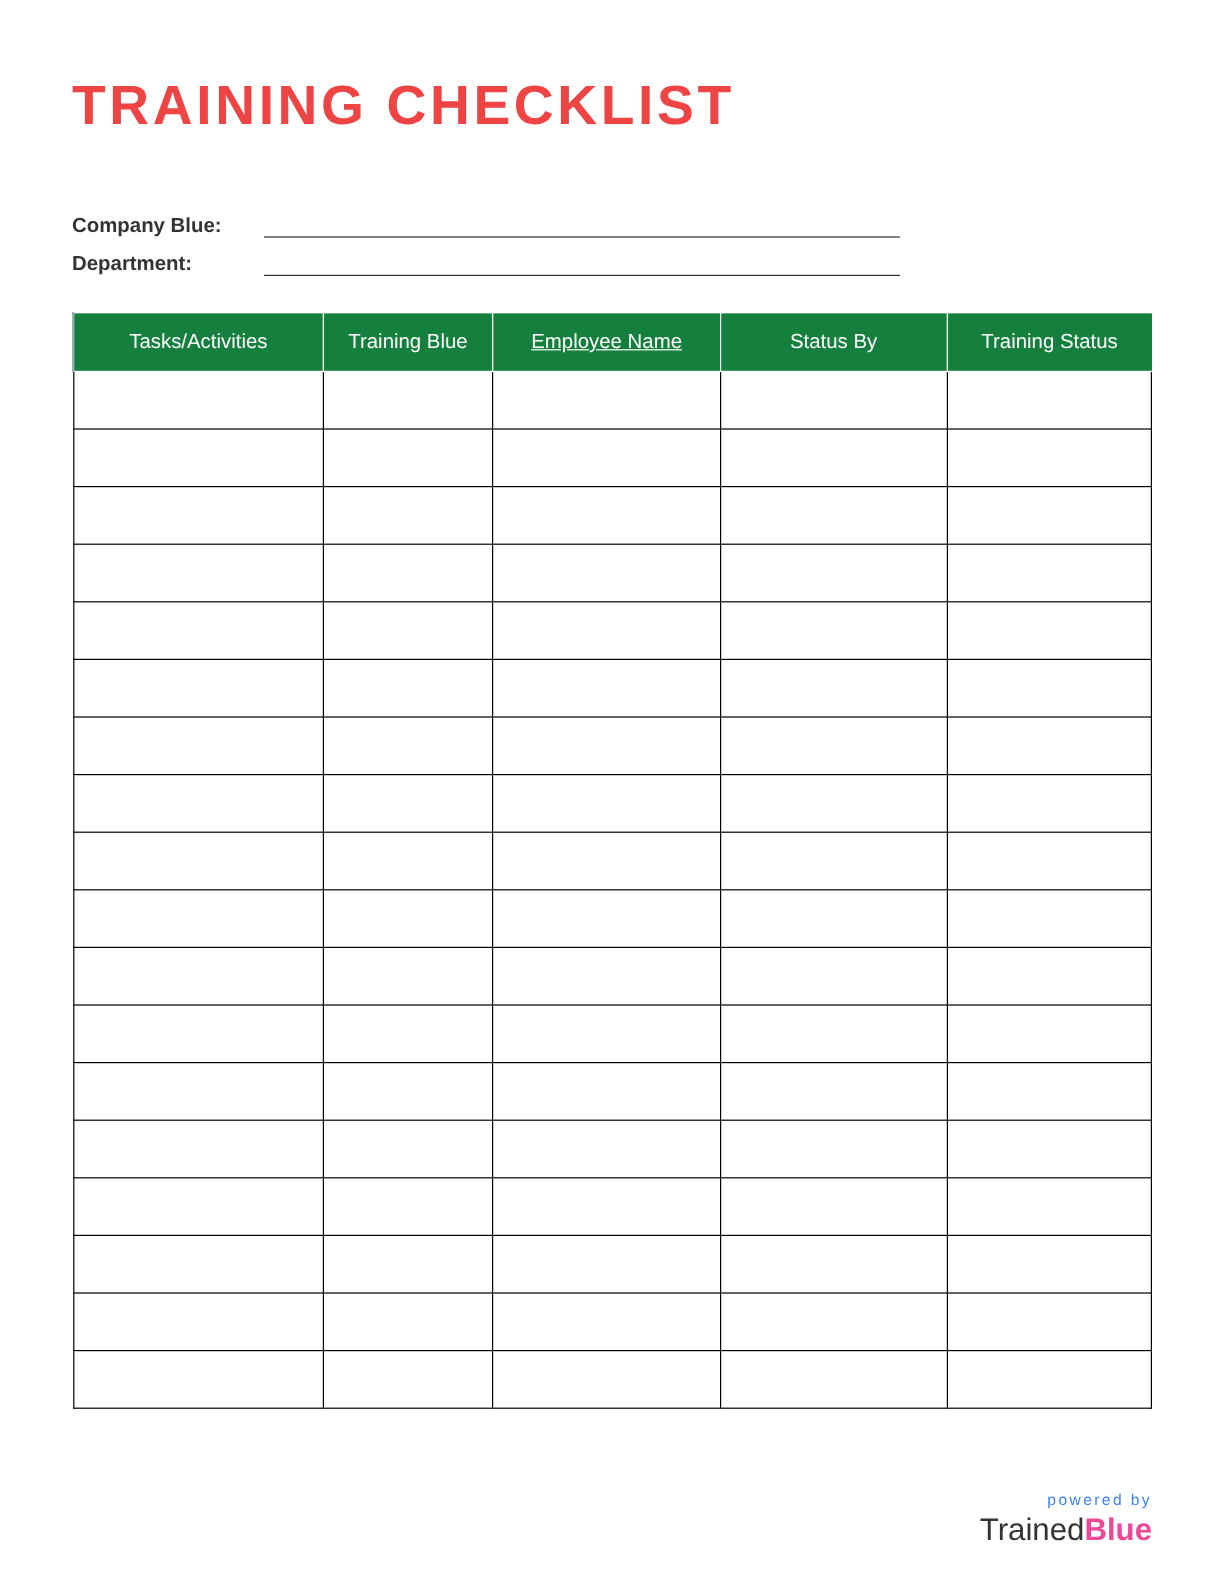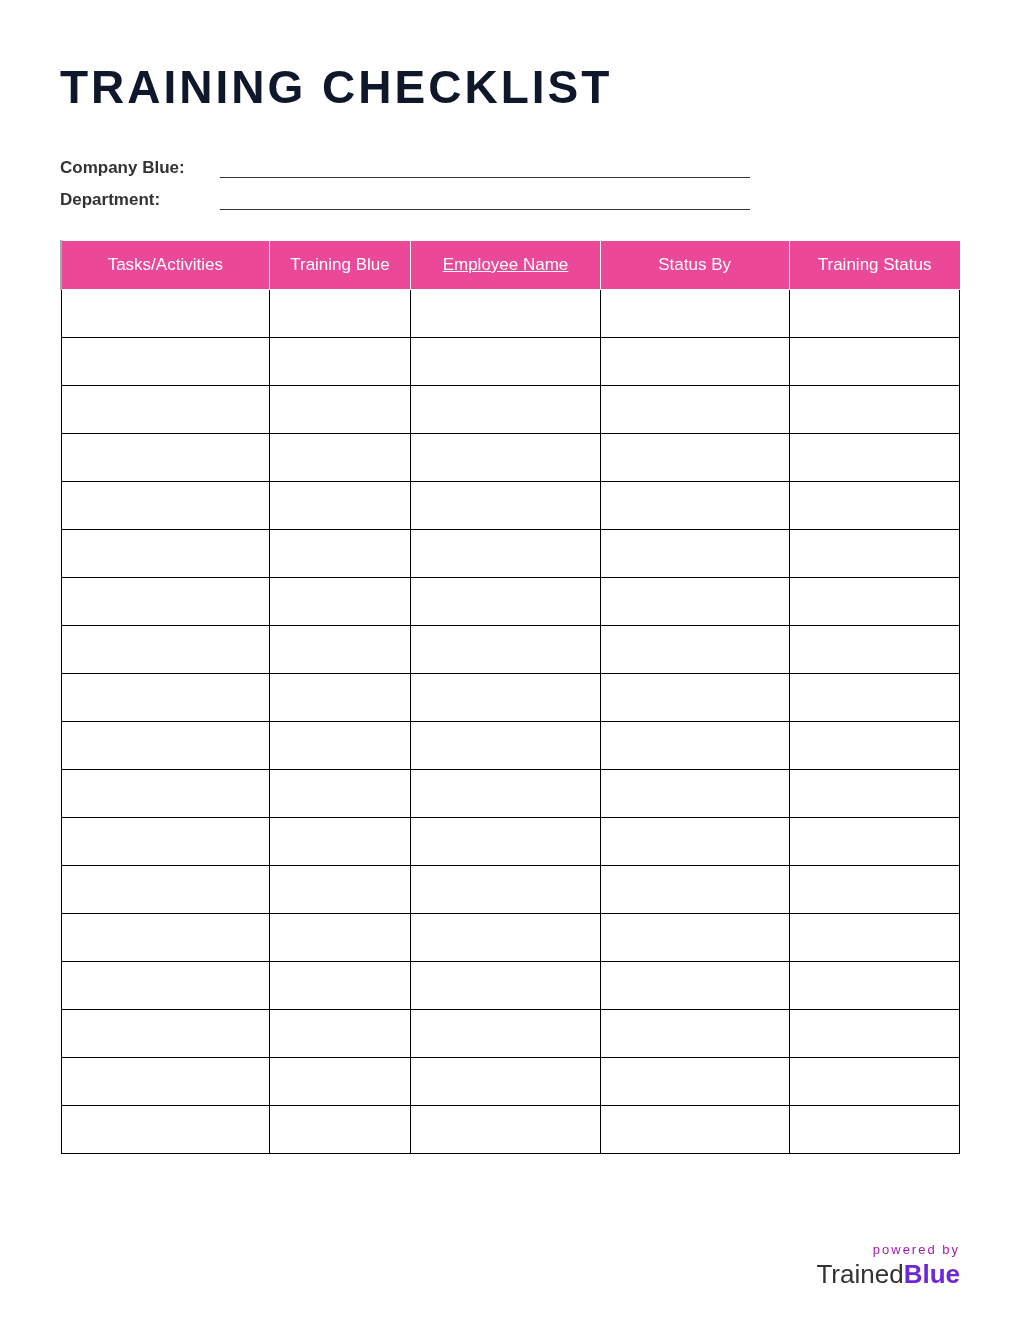--- a/index.html
+++ b/index.html
@@ -11,23 +11,23 @@
       width: 1020px;
       height: 1320px;
       background: #ffffff;
       font-family: Arial, Helvetica, sans-serif;
       padding: 60px 60px 30px 60px;
       position: relative;
     }
     .title {
       font-size: 46px;
       font-weight: bold;
-      color: #0f172a;
+      color: #ef4444;
       letter-spacing: 3px;
-      margin-bottom: 44px;
+      margin-bottom: 64px;
     }
     .info-row {
       display: flex;
       align-items: flex-end;
       margin-bottom: 12px;
     }
     .info-label {
       font-size: 17px;
       font-weight: bold;
       color: #333333;
@@ -39,21 +39,21 @@
       height: 20px;
     }
     .table-wrap {
       margin-top: 30px;
     }
     table {
       border-collapse: collapse;
       width: 100%;
     }
     thead th {
-      background: #ec4899;
+      background: #15803d;
       color: #ffffff;
       font-weight: normal;
       font-size: 17px;
       padding: 14px 6px;
       border: 1px solid #ffffff;
       text-align: center;
     }
     thead th:first-child {
       border-left: 2px solid #9aaeb8;
     }
@@ -71,31 +71,31 @@
     .col-trained { width: 20%; }
     .col-status { width: 18%; }
     .footer {
       position: absolute;
       right: 60px;
       bottom: 30px;
       text-align: right;
     }
     .powered {
       font-size: 13px;
-      color: #a21caf;
+      color: #3b82f6;
       letter-spacing: 2px;
       margin-bottom: 2px;
     }
     .brand {
       font-size: 26px;
       font-weight: normal;
       color: #333333;
     }
     .brand .blue {
-      color: #6d28d9;
+      color: #ec4899;
       font-weight: bold;
     }
   </style>
 </head>
 <body>
 
 <h1 class="title">TRAINING CHECKLIST</h1>
 
 <div class="info-row">
   <div class="info-label">Company Blue:</div>

